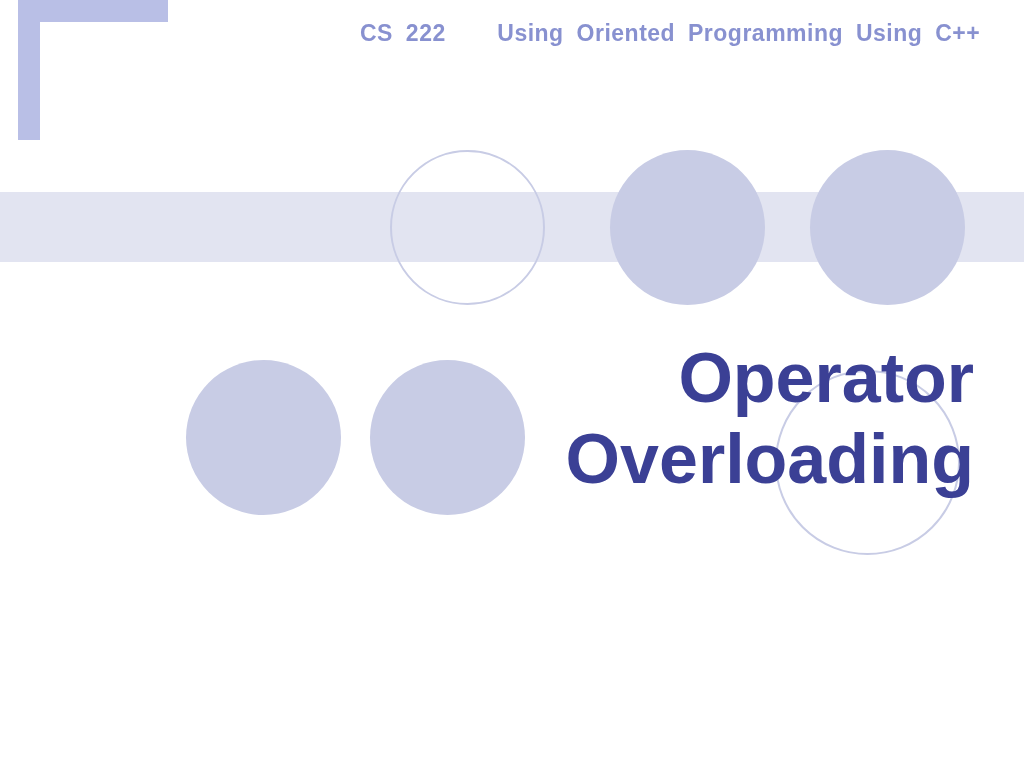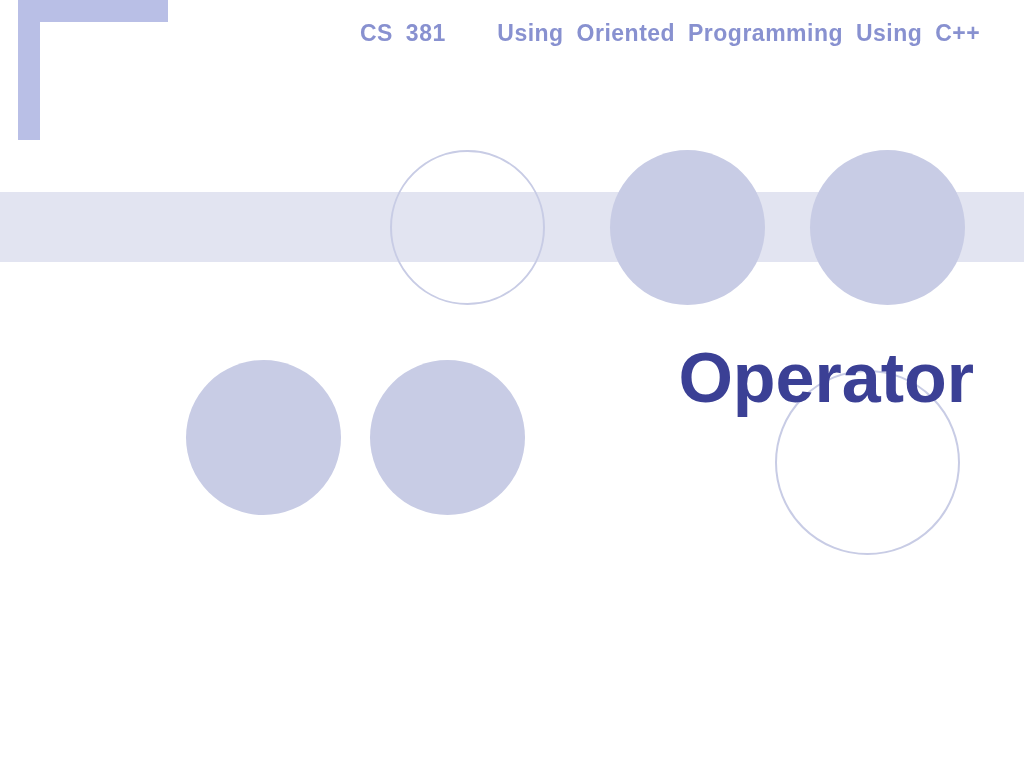--- a/index.html
+++ b/index.html
@@ -117,30 +117,31 @@
   </style>
 </head>
 <body>
 
 <div class="corner-bracket">
   <div class="corner-vertical"></div>
   <div class="corner-horizontal"></div>
 </div>
 
 <div class="header-text">
-  <span>CS 381</span>
+  <span>CS 222</span>
   &nbsp;&nbsp;
   <span>Using  Oriented  Programming  Using C++</span>
 </div>
 
 <div class="band"></div>
 
 <div class="circle circle-outline c1"></div>
 <div class="circle circle-filled c2"></div>
 <div class="circle circle-filled c3"></div>
 
 <div class="circle circle-outline c6"></div>
 <div class="circle circle-filled c4"></div>
 <div class="circle circle-filled c5"></div>
 
 <div class="title-block">
   <div>Operator</div>
+  <div>Overloading</div>
 </div>
 
 </body></html>

